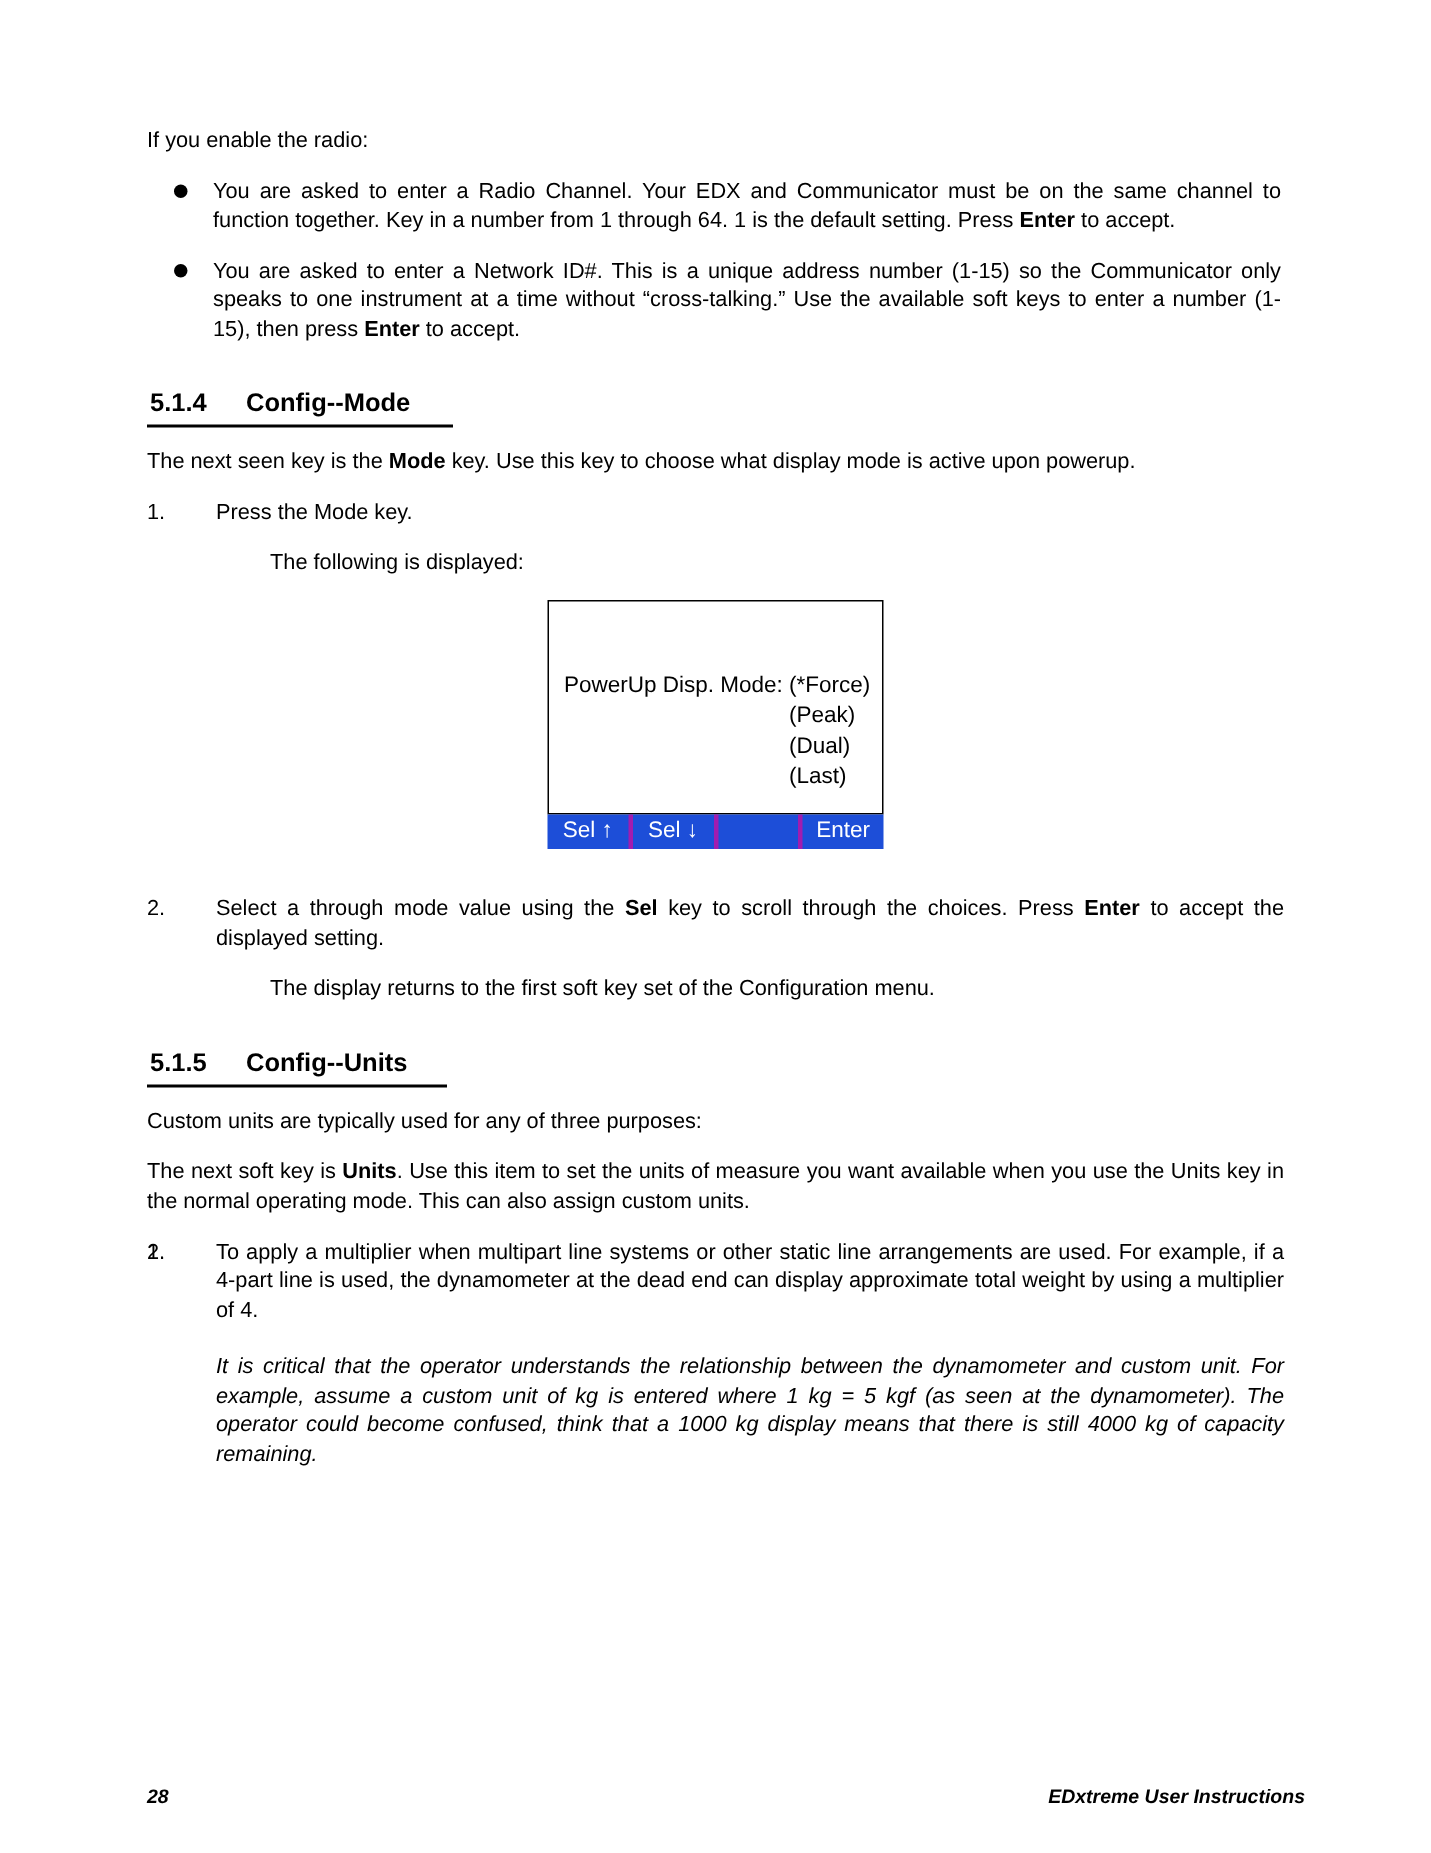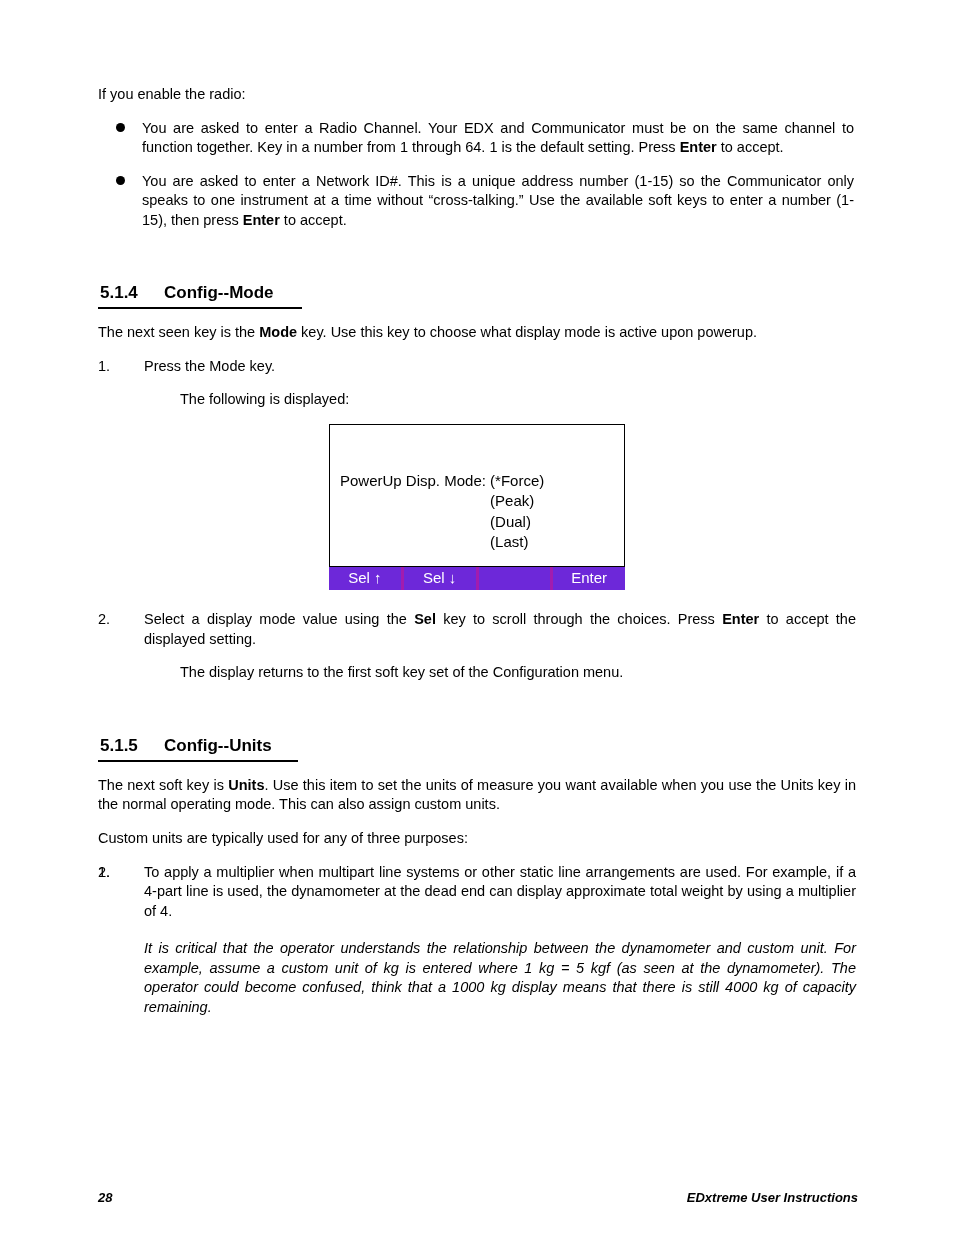--- a/index.html
+++ b/index.html
@@ -33,63 +33,63 @@
     border-radius: 50%;
   }
   .section-head {
     display: flex;
     align-items: baseline;
     font-family: Arial, Helvetica, sans-serif;
     font-weight: 900;
     font-size: 17px;
     margin: 28px 0 2px 0;
   }
-  .section-num { width: 64px; padding-left: 2px; margin-top: 24px; }
+  .section-num { width: 64px; padding-left: 2px; }
   .section-rule {
     border-bottom: 2px solid #000;
     margin: 0 0 14px 0;
     width: 200px;
   }
   .rule-514 { width: 204px; }
   .rule-515 { width: 200px; }
   .ol { margin: 0; padding: 0; list-style: none; }
   .ol > li { position: relative; padding-left: 46px; margin: 0 0 14px 0; text-align: justify; }
   .ol > li .num { position: absolute; left: 0; top: 0; }
   .sub { margin: 14px 0 0 36px; text-align: justify; }
   .bold { font-weight: bold; }
   .display-box {
-    margin: 14px auto 20px auto;
-    width: 296px;
+    margin: 14px auto 31px auto;
+    width: 224px;
   }
   .display-screen {
     border: 1px solid #000;
     padding: 46px 10px 14px 10px;
     font-family: Arial, Helvetica, sans-serif;
     font-size: 15px;
   }
   .disp-row { display: flex; }
   .disp-label { white-space: pre; }
   .disp-vals { display: flex; flex-direction: column; }
   .softkeys {
     display: flex;
-    background: #6d28d9;
+    background: #1d4ed8;
     color: #fff;
     font-size: 15px;
   }
   .softkeys .cell {
     flex: 1;
     text-align: center;
     padding: 1px 0 2px 0;
     border-left: 3px solid #a21caf;
   }
   .softkeys .cell:first-child { border-left: none; }
   .footer {
     position: absolute;
     left: 98px;
-    right: 96px;
+    right: 84px;
     bottom: 28px;
     display: flex;
     justify-content: space-between;
     font-style: italic;
     font-weight: bold;
     font-size: 13px;
   }
 </style>
 </head>
 <body>
@@ -141,36 +141,36 @@
       <div class="cell">Sel ↑</div>
       <div class="cell">Sel ↓</div>
       <div class="cell"></div>
       <div class="cell">Enter</div>
     </div>
   </div>
 
   <ol class="ol indent1">
     <li>
       <span class="num">2.</span>
-      <span>Select a display mode value using the </span><span class="bold">Sel</span><span> key to scroll through the choices. Press </span><span class="bold">Enter</span><span> to accept the displayed setting.</span>
+      <span>Select a through mode value using the </span><span class="bold">Sel</span><span> key to scroll through the choices. Press </span><span class="bold">Enter</span><span> to accept the displayed setting.</span>
       <div class="sub">The display returns to the first soft key set of the Configuration menu.</div>
     </li>
   </ol>
 
   <div class="section-head">
     <span class="section-num">5.1.5</span>
     <span>Config--Units</span>
   </div>
   <div class="section-rule rule-515"></div>
 
+  <p class="para indent1">Custom units are typically used for any of three purposes:</p>
+
   <p class="para indent1">
     <span>The next soft key is </span><span class="bold">Units</span><span>. Use this item to set the units of measure you want available when you use the Units key in the normal operating mode. This can also assign custom units.</span>
   </p>
-
-  <p class="para indent1">Custom units are typically used for any of three purposes:</p>
 
   <ol class="ol indent1">
     <li>
       <span class="num">1.</span>
     </li>
     <li>
       <span class="num">2.</span>
       <span>To apply a multiplier when multipart line systems or other static line arrangements are used. For example, if a 4-part line is used, the dynamometer at the dead end can display approximate total weight by using a multiplier of 4.</span>
       <div style="margin-top:18px;font-style:italic;">It is critical that the operator understands the relationship between the dynamometer and custom unit. For example, assume a custom unit of kg is entered where 1 kg = 5 kgf (as seen at the dynamometer). The operator could become confused, think that a 1000 kg display means that there is still 4000 kg of capacity remaining.</div>
     </li>

